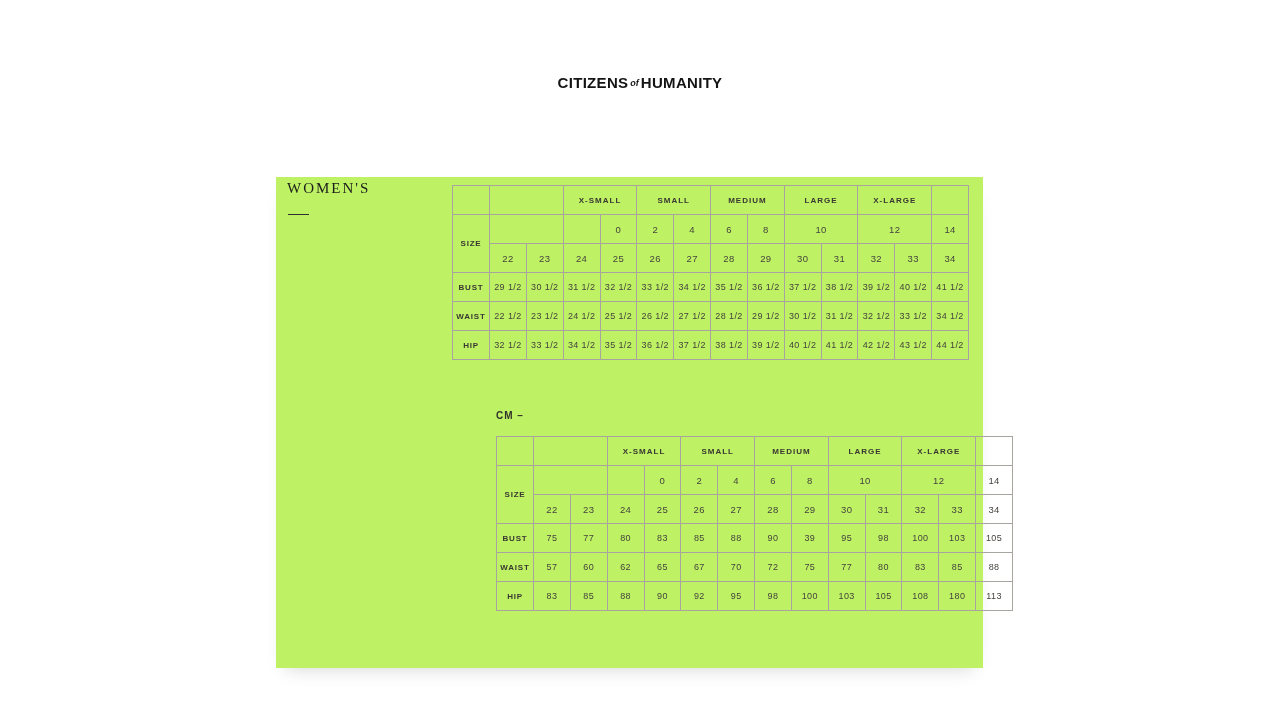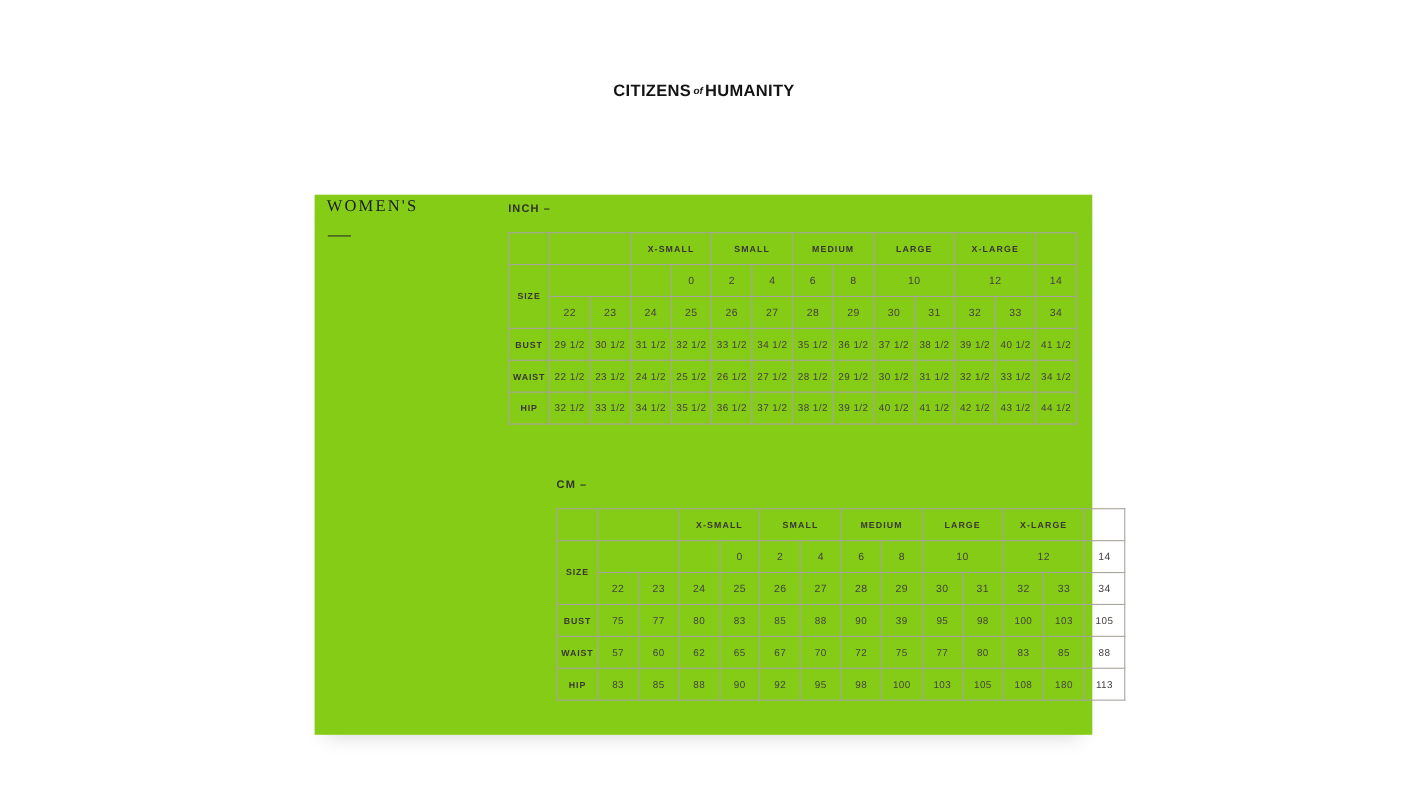--- a/index.html
+++ b/index.html
@@ -7,22 +7,22 @@
               font-family:"Liberation Sans", sans-serif; position:relative; }
 
   
   .logo { position:absolute; top:74px; left:0; width:100%; text-align:center;
           cursor:pointer; user-select:none; }
   .brand-main { font-weight:800; font-size:15px; letter-spacing:0.3px; color:#141414;text-align:center; }
   .brand-of { font-style:italic; font-weight:700; font-size:9px; color:#141414;
               vertical-align:2px; margin:16px 2px; }
 
   
-  .panel { position:absolute; left:286px; top:177px; width:707px; height:491px;
-           background:#84cc16; box-shadow:0 10px 18px -10px rgba(0,0,0,0.18); }
+  .panel { position:absolute; left:276px; top:177px; width:707px; height:491px;
+           background:#bef264; box-shadow:0 10px 18px -10px rgba(0,0,0,0.18); }
 
   .panel-heading { position:absolute; left:11px; top:3px; }
   .panel-heading h2 { font-family:"Liberation Serif", serif; font-weight:500;
                       font-size:15px; letter-spacing:2px; color:#1c1c1c; }
   .heading-dash { width:21px; border-top:1.5px solid #2e2e2e; margin-top:17px; margin-left:1px; }
 
   
   .content { position:absolute; left:176px; top:8px; width:517px; }
 
   .unit-label { font-weight:bold; font-size:10px; letter-spacing:1px; color:#33312d;
@@ -46,21 +46,20 @@
   <span class="brand-main">CITIZENS</span><span class="brand-of">of</span><span class="brand-main">HUMANITY</span>
 </header>
 
 <section class="panel">
   <div class="panel-heading">
     <h2>WOMEN'S</h2>
     <div class="heading-dash"></div>
   </div>
   <div class="content" id="tables-container">
       <div class="section section-inch">
-        <div class="unit-label">INCH –</div>
         <table>
           <colgroup>
             <col style="width: 37px;">
             <col>
             <col>
             <col>
             <col>
             <col>
             <col>
             <col>

